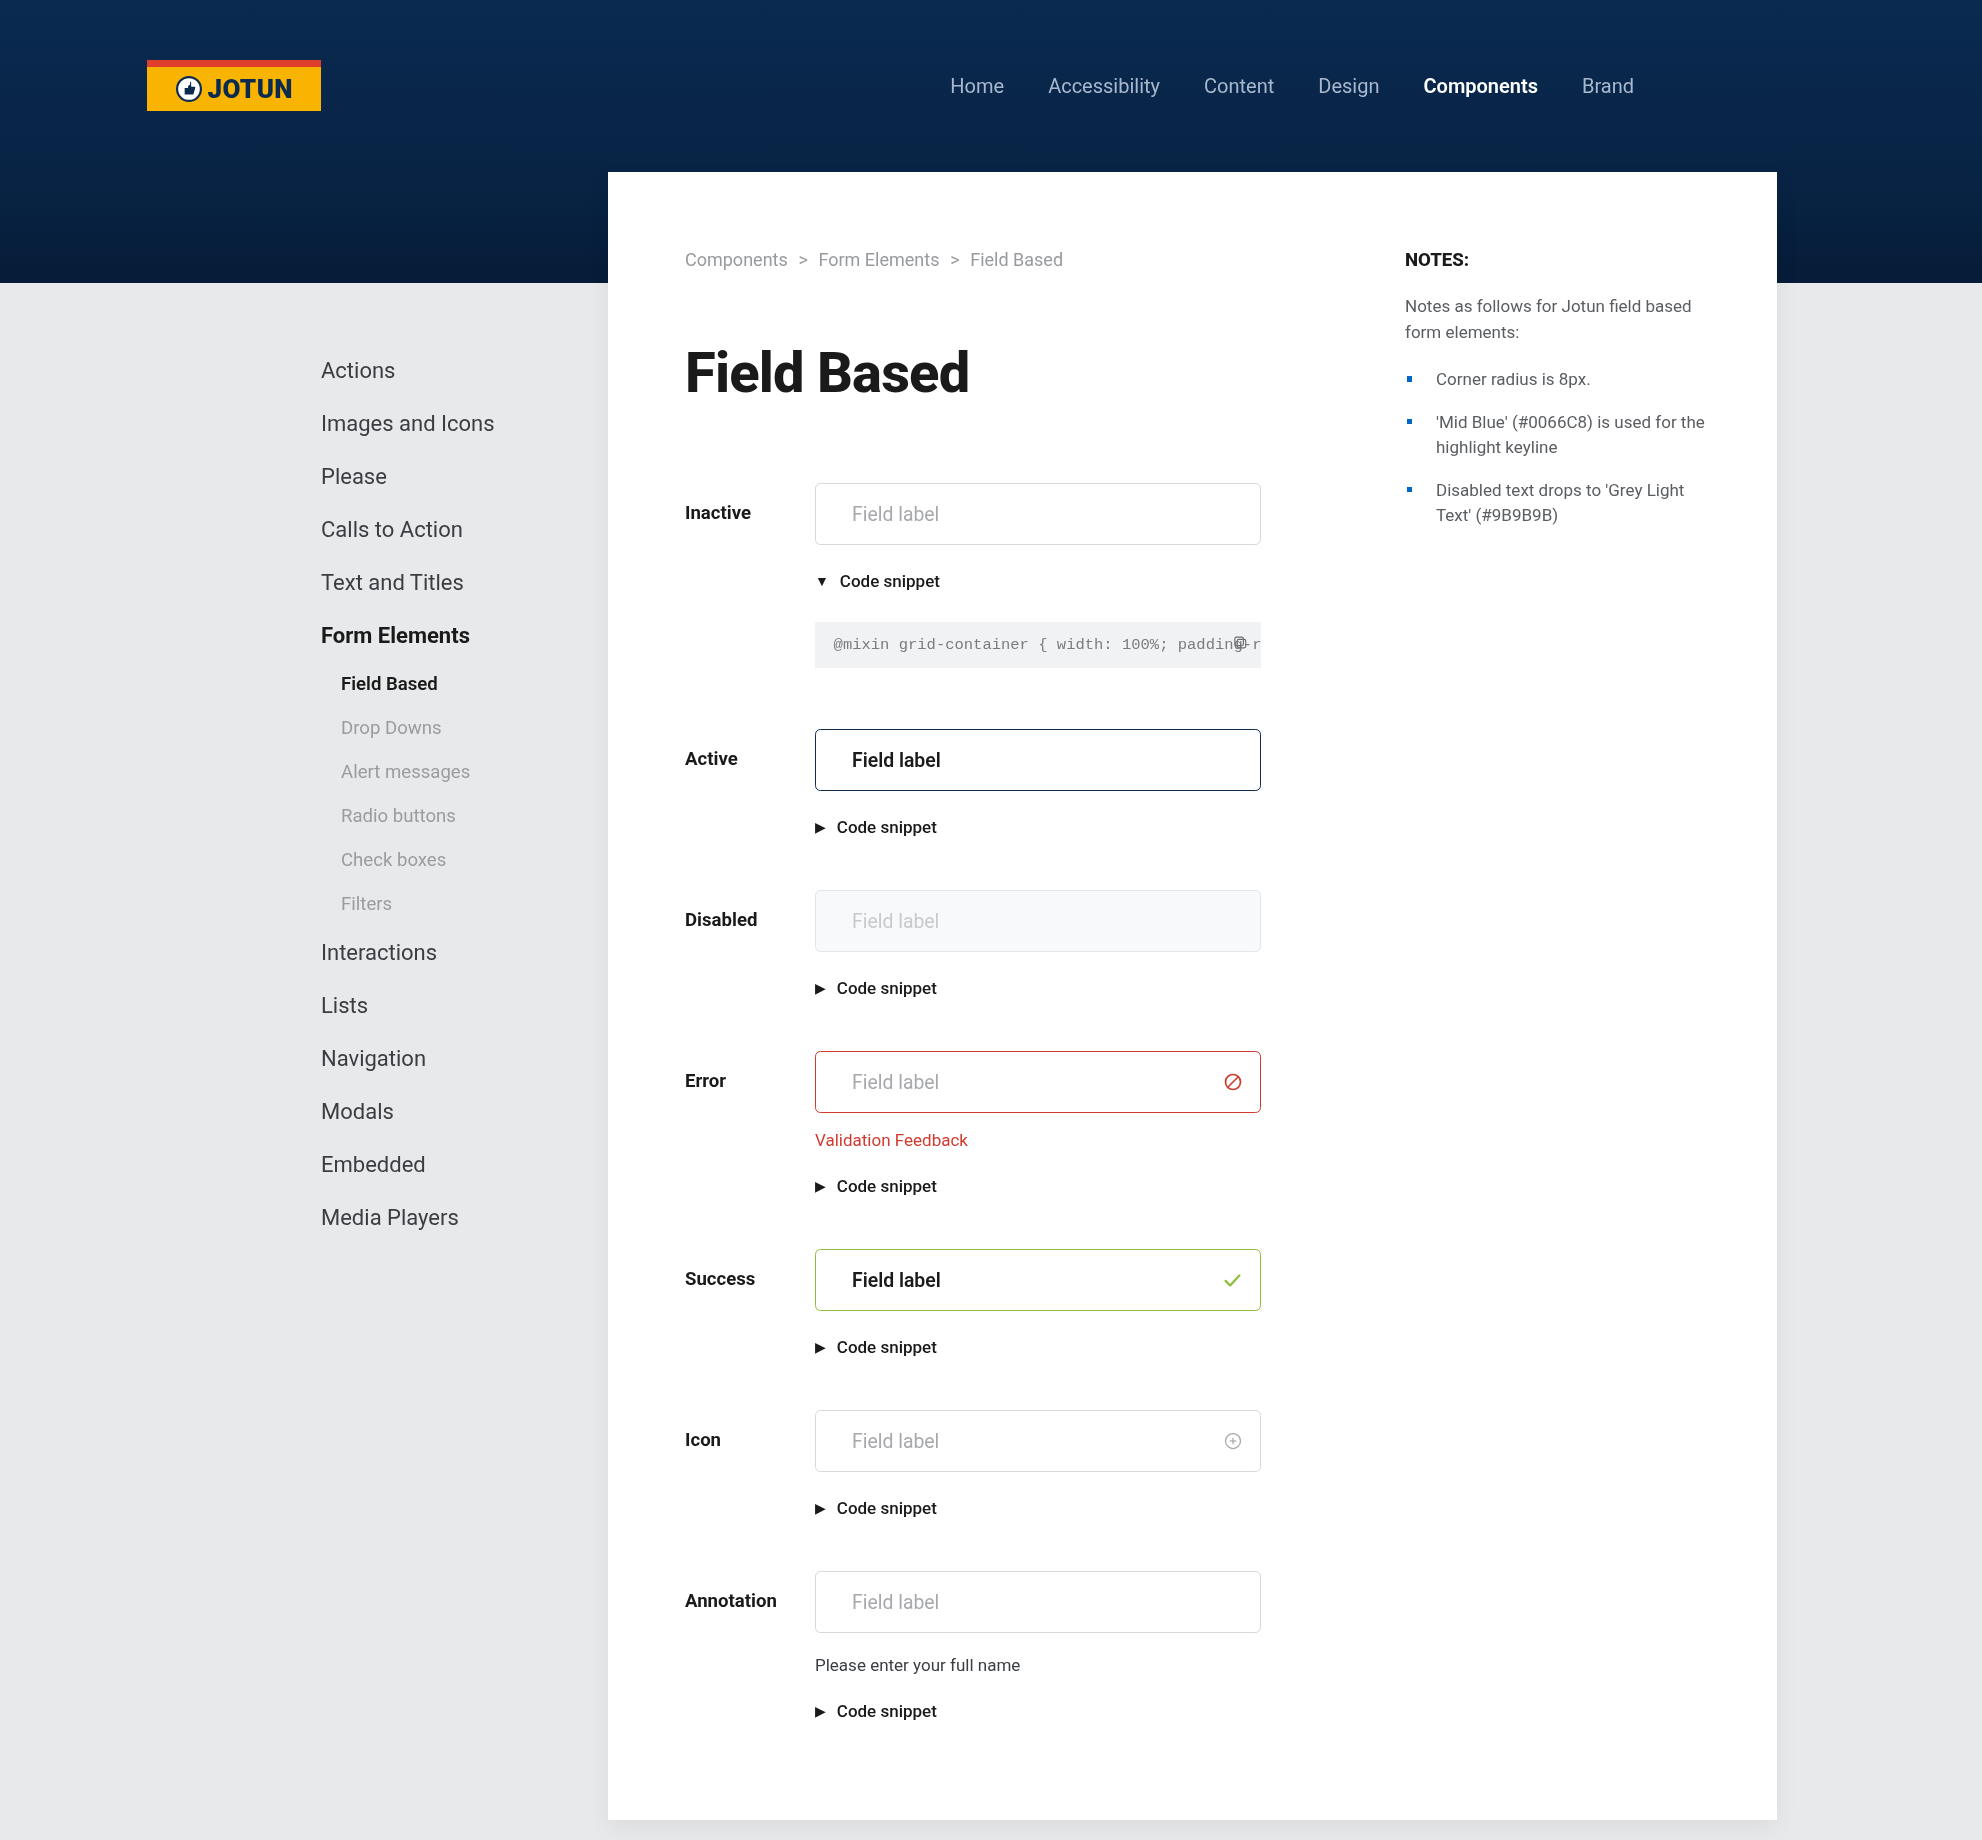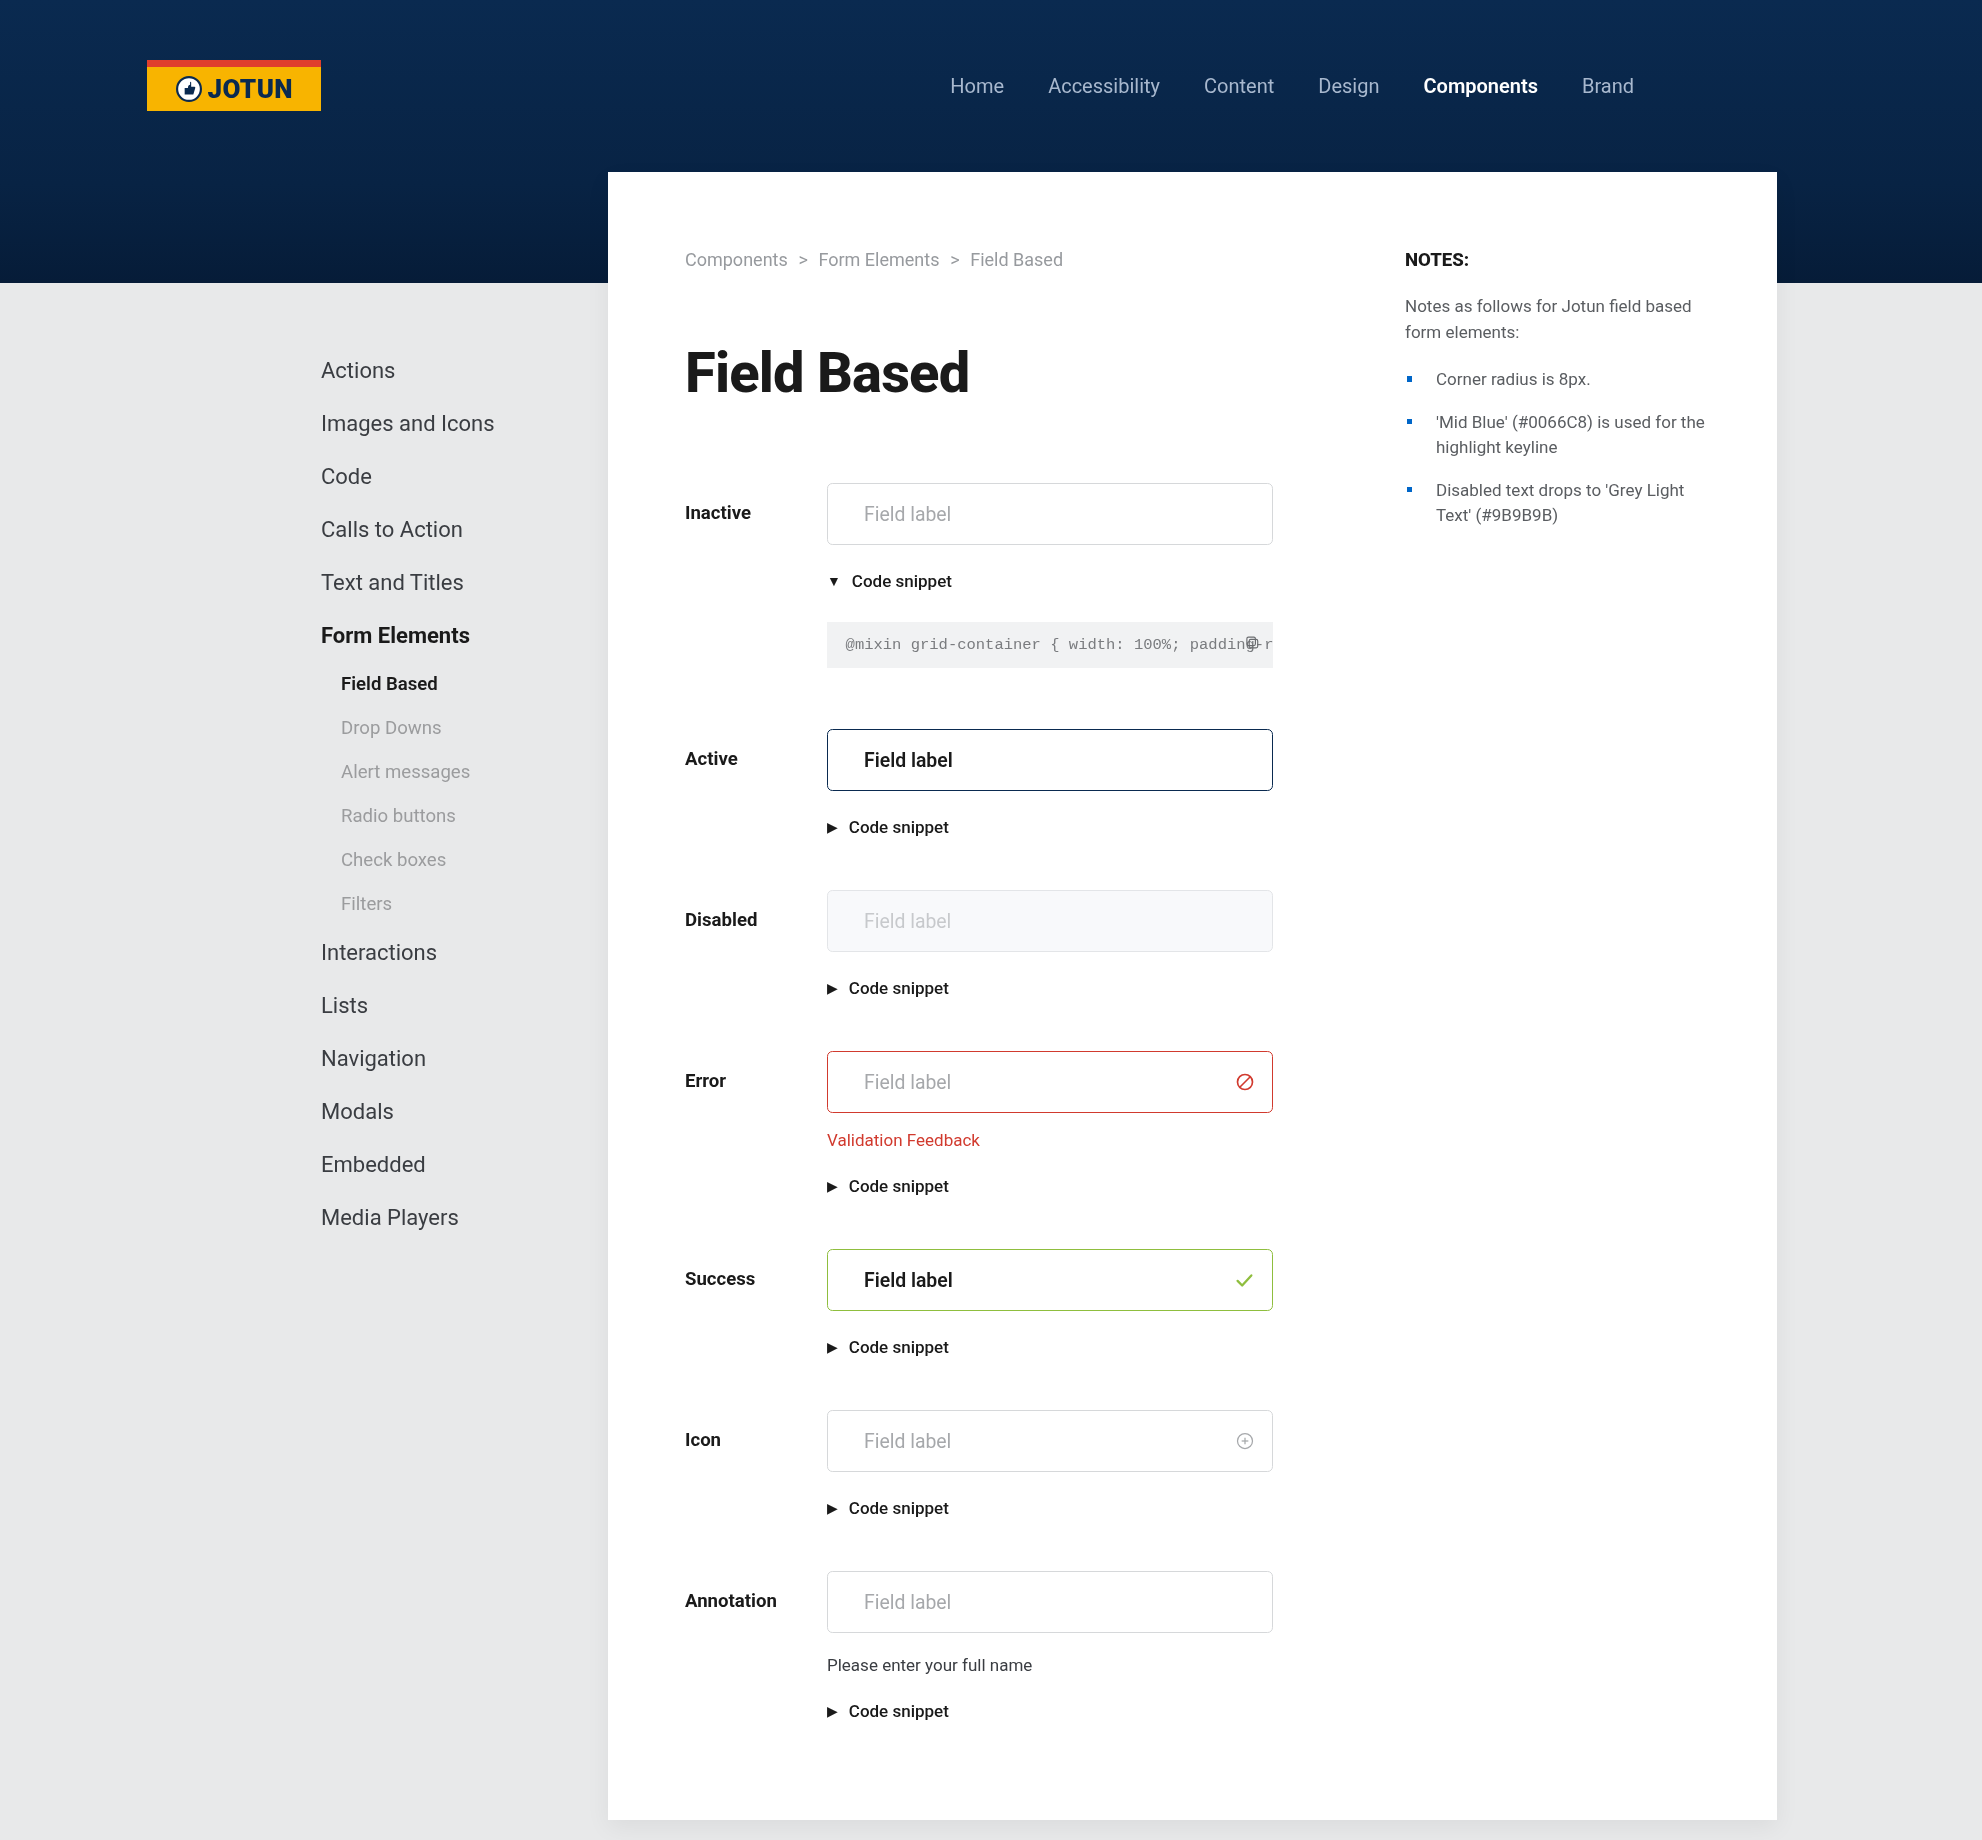--- a/index.html
+++ b/index.html
@@ -134,21 +134,20 @@
     font-size: 56px;
     font-weight: 800;
     color: #1a1a1a;
     margin-bottom: 77px;
     letter-spacing: -0.8px;
   }
   .field-row {
     display: flex;
     align-items: flex-start;
     margin-bottom: 22px;
-    gap: 12px;
   }
   .field-label {
     width: 130px;
     font-size: 18.6px;
     font-weight: 700;
     color: #1a1a1a;
     padding-top: 18.6px;
   }
   .field-body {
     flex: 1;
@@ -295,21 +294,21 @@
       <a>Brand</a>
     </nav>
   </div>
 </div>
 
 <div class="main-wrap">
   <div class="layout">
     <aside class="sidebar">
       <div class="side-item">Actions</div>
       <div class="side-item">Images and Icons</div>
-      <div class="side-item">Code</div>
+      <div class="side-item">Please</div>
       <div class="side-item">Calls to Action</div>
       <div class="side-item">Text and Titles</div>
       <div class="side-item active">Form Elements</div>
       <div class="side-sub">
         <div class="side-subitem active">Field Based</div>
         <div class="side-subitem">Drop Downs</div>
         <div class="side-subitem">Alert messages</div>
         <div class="side-subitem">Radio buttons</div>
         <div class="side-subitem">Check boxes</div>
         <div class="side-subitem">Filters</div>

